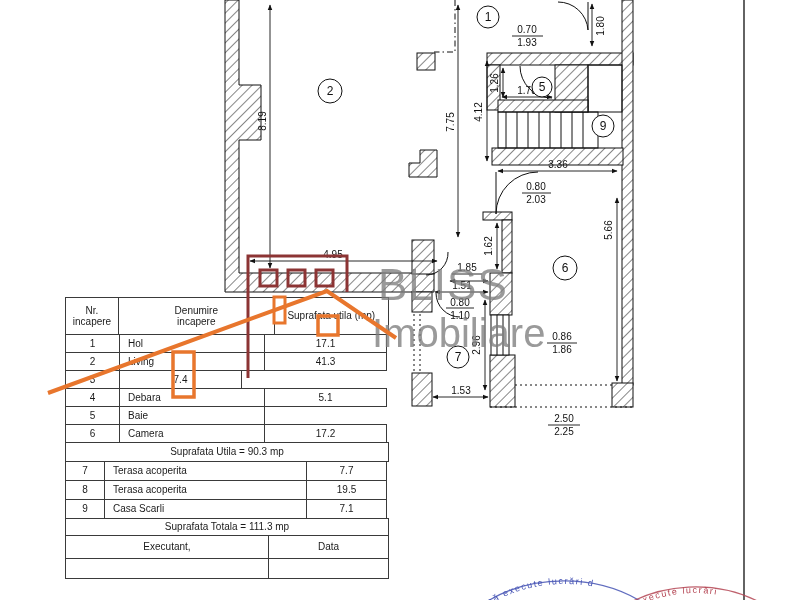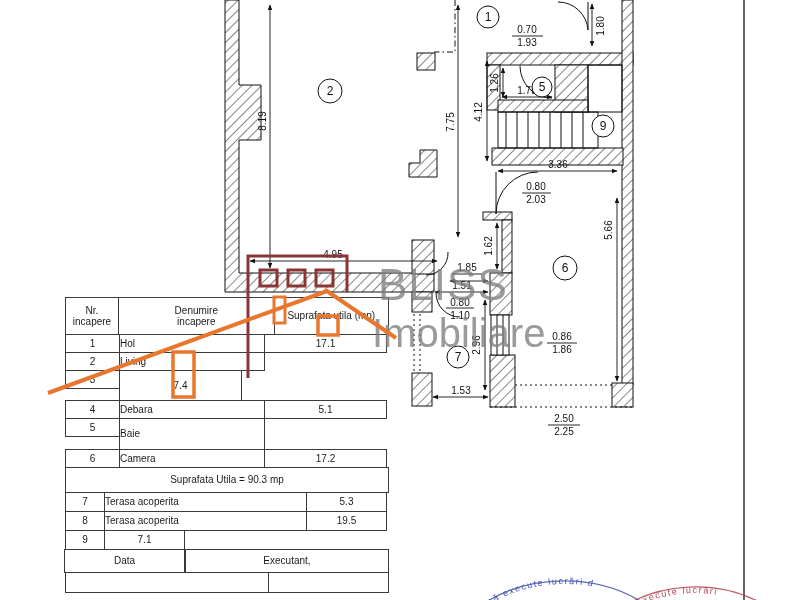--- a/index.html
+++ b/index.html
@@ -11,21 +11,21 @@
   .roomnum{font:12px "Liberation Sans",sans-serif;fill:#111;}
   .wm1{font:44px "Liberation Sans",sans-serif;fill-opacity:.78;letter-spacing:1px;}
   .wm2{font:40px "Liberation Sans",sans-serif;fill-opacity:.78;}
   .stamptxt{font:9px "Liberation Sans",sans-serif;letter-spacing:1.5px;}
   
   #room-table{position:absolute;left:45px;top:298px;width:324px;z-index:1;font-size:10px;margin-left:20px;}
   .trow{display:flex;}
   .cell{border:1px solid #3a3a3a;margin-left:-1px;margin-top:-1px;box-sizing:border-box;
         display:flex;align-items:center;justify-content:center;text-align:center;line-height:1.15;}
   .cell.first{margin-left:0;}
-  .name{justify-content:flex-start;padding-left:0;text-align:left;}
+  .name{justify-content:flex-start;padding-left:8px;text-align:left;}
 </style>
 </head>
 <body>
 
 <div id="page">
 
   <div id="room-table">
     <div class="trow">
       <div class="cell first" style="width:55px;height:38px">
         <span style="width:52px">Nr. incapere</span>
@@ -39,63 +39,68 @@
     </div>
 
     <div class="trow">
       <div class="cell first" style="width:55px;height:19px">1</div>
       <div class="cell name" style="width:146px;height:19px">Hol</div>
       <div class="cell" style="width:123px;height:19px">17.1</div>
     </div>
     <div class="trow">
       <div class="cell first" style="width:55px;height:19px">2</div>
       <div class="cell name" style="width:146px;height:19px">Living</div>
+      <div class="cell" style="width:123px;height:19px">41.3</div>
     </div>
     <div class="trow">
       <div class="cell first" style="width:55px;height:19px">3</div>
-      <div class="cell" style="width:123px;height:31px">7.4</div>
+      <div class="cell" style="width:123px;height:19px">7.4</div>
     </div>
     <div class="trow">
       <div class="cell first" style="width:55px;height:19px">4</div>
       <div class="cell name" style="width:146px;height:19px">Debara</div>
       <div class="cell" style="width:123px;height:19px">5.1</div>
     </div>
     <div class="trow">
       <div class="cell first" style="width:55px;height:19px">5</div>
-      <div class="cell name" style="width:146px;height:32px">Baie</div>
+      <div class="cell name" style="width:146px;height:19px">Baie</div>
     </div>
     <div class="trow">
       <div class="cell first" style="width:55px;height:19px">6</div>
       <div class="cell name" style="width:146px;height:19px">Camera</div>
       <div class="cell" style="width:123px;height:19px">17.2</div>
     </div>
 
     <div class="trow">
-      <div class="cell first" style="width:324px;height:26px">Suprafata Utila = 90.3 mp</div>
+      <div class="cell first" style="width:324px;height:20px">Suprafata Utila = 90.3 mp</div>
     </div>
 
     <div class="trow">
       <div class="cell first" style="width:40px;height:20px">7</div>
       <div class="cell name" style="width:203px;height:20px">Terasa acoperita</div>
-      <div class="cell" style="width:81px;height:20px">5.3</div>
+      <div class="cell" style="width:81px;height:20px">7.7</div>
     </div>
     <div class="trow">
       <div class="cell first" style="width:40px;height:20px">8</div>
       <div class="cell name" style="width:203px;height:20px">Terasa acoperita</div>
       <div class="cell" style="width:81px;height:20px">19.5</div>
     </div>
     <div class="trow">
       <div class="cell first" style="width:40px;height:20px">9</div>
+      <div class="cell name" style="width:203px;height:20px">Casa Scarli</div>
       <div class="cell" style="width:81px;height:20px">7.1</div>
     </div>
 
-
-    <div class="trow">
+    <div class="trow">
+      <div class="cell first" style="width:324px;height:18px">Suprafata Totala = 111.3 mp</div>
+    </div>
+
+    <div class="trow">
+      <div class="cell first" style="width:204px;height:24px">Executant,</div>
       <div class="cell" style="width:121px;height:24px">Data</div>
-      <div class="cell first" style="width:204px;height:24px">Executant,</div>
     </div>
     <div class="trow">
       <div class="cell first" style="width:204px;height:21px"></div>
       <div class="cell" style="width:121px;height:21px"></div>
     </div>
   </div>
 
   <svg id="plan-svg" width="800" height="600" viewBox="0 0 800 600">
     <defs>
       <pattern id="h" width="7" height="7" patternUnits="userSpaceOnUse" patternTransform="rotate(45)">

